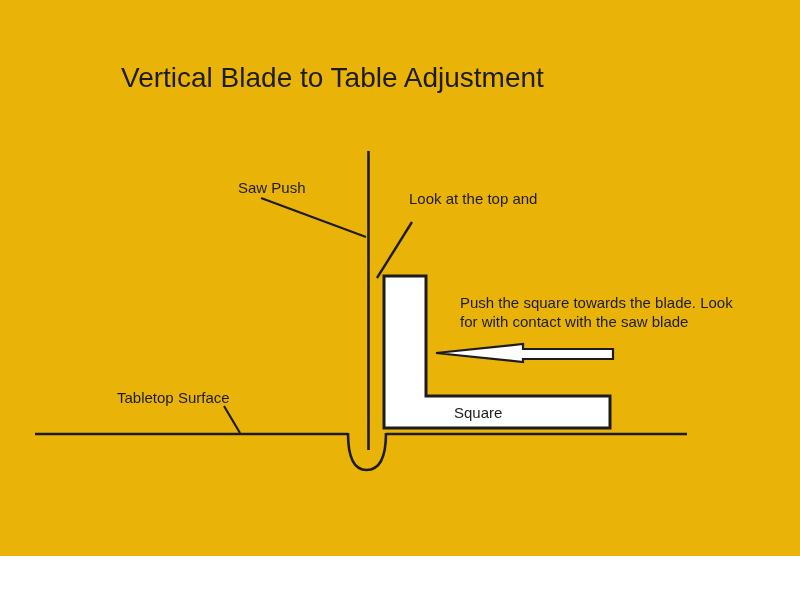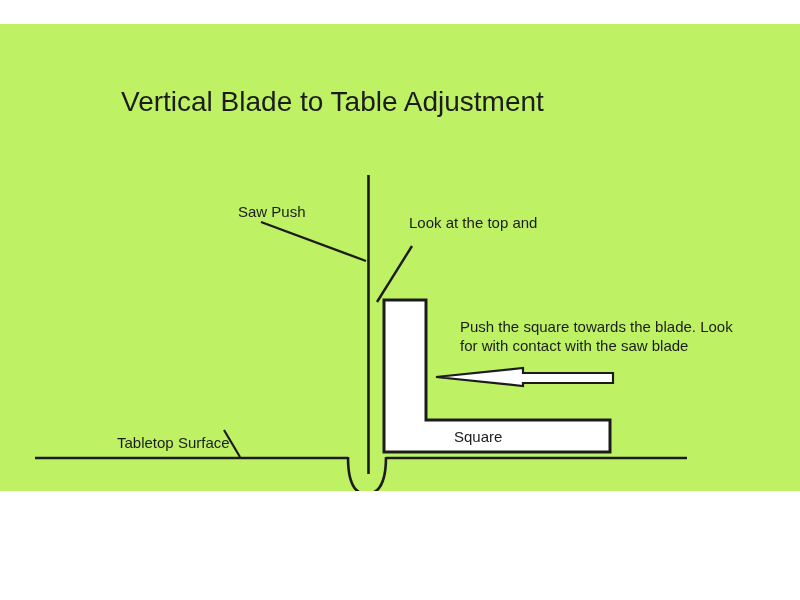--- a/index.html
+++ b/index.html
@@ -3,26 +3,25 @@
 <meta charset="utf-8">
 <style>
   html, body {
     margin: 0;
     padding: 0;
     background: #ffffff;
   }
   #canvas {
     position: relative;
     width: 800px;
-    height: 467px;
-    background: #bef264;
+    height: 556px;
+    background: #eab308;
     overflow: hidden;
     font-family: "Liberation Sans", sans-serif;
     color: #1c1c1c;
-    margin-top: 24px;
   }
   #diagram-svg {
     position: absolute;
     left: 0;
     top: 0;
     width: 800px;
     height: 600px;
   }
   .txt {
     position: absolute;
@@ -39,21 +38,21 @@
     font-size: 28px;
     line-height: 34px;
     color: #1c1c1c;
     font-family: "Liberation Sans", sans-serif;
     white-space: nowrap;
   }
   .lbl-saw-blade   { left: 238px; top: 178px; }
   .lbl-sight       { left: 409px; top: 189px; }
   .lbl-push        { left: 460px; top: 293px; }
   .lbl-square      { left: 454px; top: 403px; text-align: center; }
-  .lbl-tabletop    { left: 117px; top: 409px; text-align: right; }
+  .lbl-tabletop    { left: 117px; top: 388px; text-align: right; }
   .watermark {
     position: absolute;
     left: 8px;
     top: 566px;
     font-size: 17px;
     letter-spacing: 0.4px;
     color: #333333;
     font-family: "DejaVu Sans", sans-serif;
     white-space: nowrap;
   }

